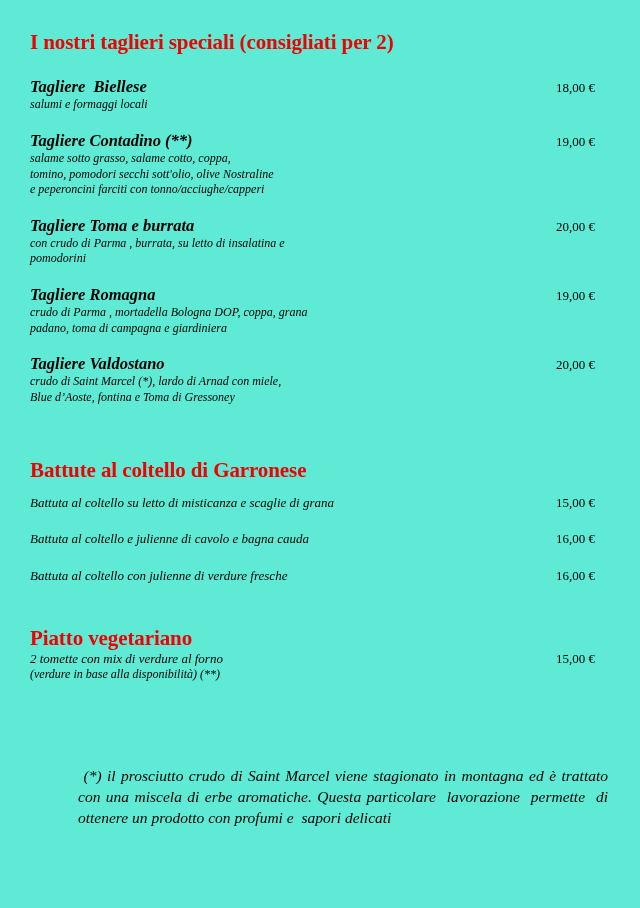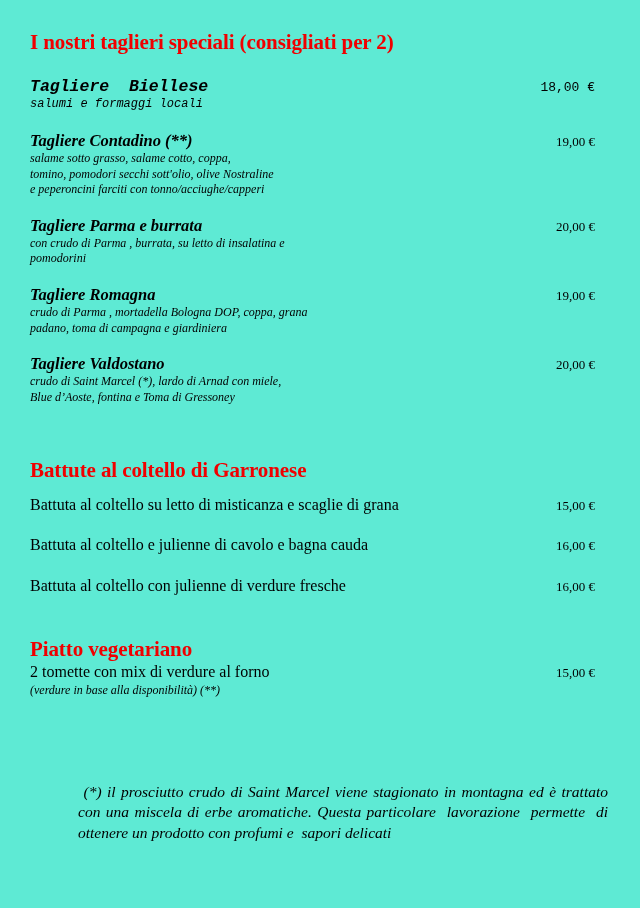--- a/index.html
+++ b/index.html
@@ -50,22 +50,23 @@
   }
   .item-title {
     font-style: italic;
     font-weight: bold;
     font-size: 16.5px;
     line-height: 1.28;
     white-space: pre;
     flex: 0 1 auto;
   }
   .item-title-plain {
-    font-weight: normal;
-    font-size: 16px;
+    font-style: italic;
+    font-weight: normal;
+    font-size: 13px;
     line-height: 1.28;
     white-space: pre;
     flex: 0 1 auto;
   }
   .item-price {
     font-style: normal;
     font-weight: normal;
     font-size: 13px;
     line-height: 1.28;
     white-space: pre;
@@ -78,21 +79,21 @@
     font-style: italic;
     font-weight: normal;
     font-size: 12px;
     line-height: 1.30;
     white-space: pre-line;
     max-width: 500px;
   }
 
   
   .tagliere-block { margin-top: 17px; }
-  .tagliere-block.first { margin-top: 22px; font-family: Liberation Mono, monospace; }
+  .tagliere-block.first { margin-top: 22px; }
 
   
   .battuta-row { margin-top: 20px; }
   .battuta-row.first { margin-top: 13px; }
 
   
   .veg-block { margin-top: 1px; }
 
   
   .footnotes {
@@ -130,21 +131,21 @@
         <div class="item-title">Tagliere Contadino (**)</div>
         <div class="item-price">19,00 €</div>
       </div>
       <div class="item-desc">salame sotto grasso, salame cotto, coppa,
 tomino, pomodori secchi sott'olio, olive Nostraline
 e peperoncini farciti con tonno/acciughe/capperi</div>
     </div>
 
     <div class="tagliere-block">
       <div class="item-row">
-        <div class="item-title">Tagliere Parma e burrata</div>
+        <div class="item-title">Tagliere Toma e burrata</div>
         <div class="item-price">20,00 €</div>
       </div>
       <div class="item-desc">con crudo di Parma , burrata, su letto di insalatina e
 pomodorini</div>
     </div>
 
     <div class="tagliere-block">
       <div class="item-row">
         <div class="item-title">Tagliere Romagna</div>
         <div class="item-price">19,00 €</div>

